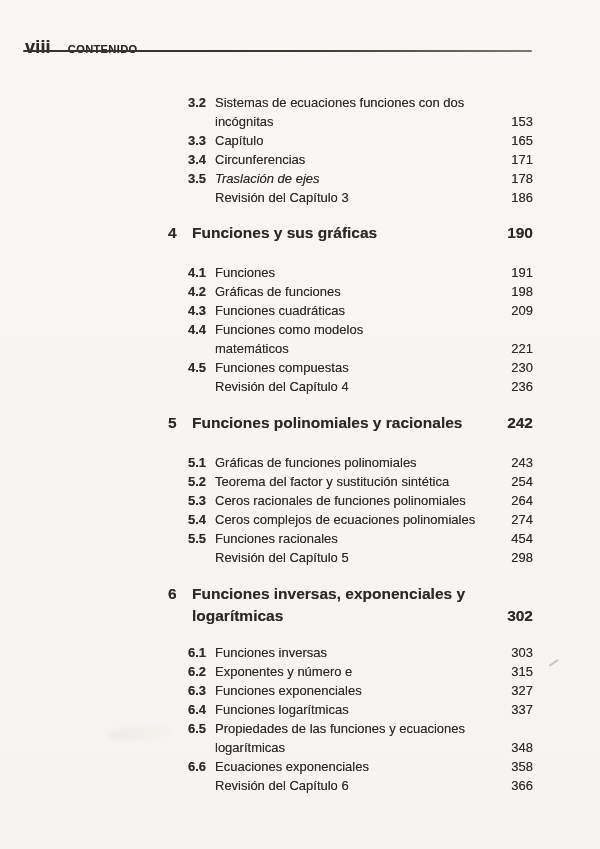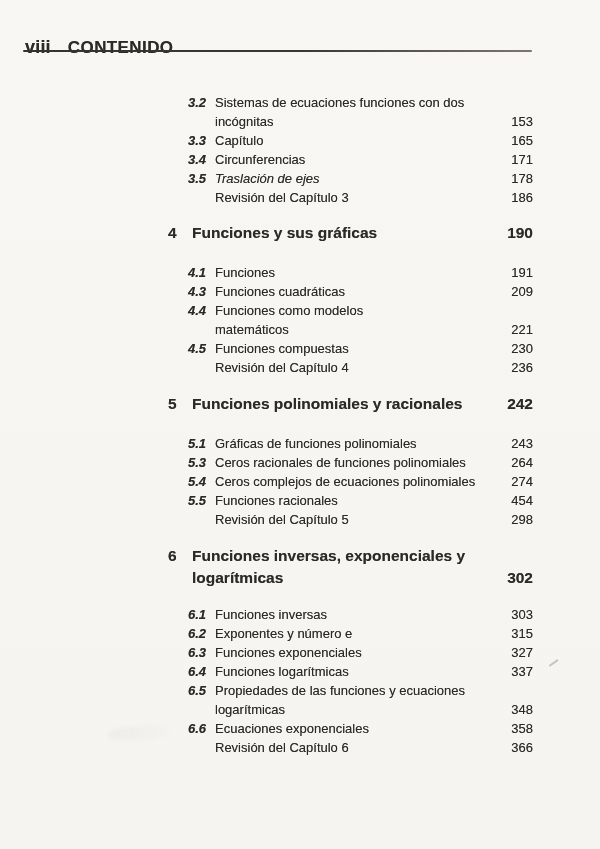--- a/index.html
+++ b/index.html
@@ -31,21 +31,21 @@
     top: 37px;
     display: flex;
     align-items: baseline;
   }
   .folio {
     font-size: 18px;
     font-weight: bold;
     letter-spacing: 0.2px;
   }
   .head-title {
-    font-size: 17px;
+    font-size: 11px;
     font-weight: bold;
     letter-spacing: 0.4px;
     margin-left: 17px;
   }
   .head-rule {
     position: absolute;
     left: 23px;
     top: 50px;
     width: 509px;
     height: 2px;
@@ -97,21 +97,20 @@
   .toc-row {
     display: flex;
     align-items: stretch;
     padding-left: 20px;
   }
   .sec-num {
     width: 27px;
     flex: 0 0 27px;
     font-weight: bold;
     align-self: flex-start;
-    font-style: italic;
   }
   .sec-title {
     flex: 1 1 auto;
     white-space: pre-line;
     padding-right: 6px;
   }
   .sec-title.italic { font-style: italic; }
   .sec-page {
     flex: 0 0 34px;
     width: 34px;
@@ -194,20 +193,25 @@
         <span class="ch-title">Funciones y sus gráficas</span>
         <span class="ch-page">190</span>
       </div>
       <div class="chapter-items">
         <div class="toc-row">
           <span class="sec-num">4.1</span>
           <span class="sec-title">Funciones</span>
           <span class="sec-page">191</span>
         </div>
         <div class="toc-row">
+          <span class="sec-num">4.2</span>
+          <span class="sec-title">Gráficas de funciones</span>
+          <span class="sec-page">198</span>
+        </div>
+        <div class="toc-row">
           <span class="sec-num">4.3</span>
           <span class="sec-title">Funciones cuadráticas</span>
           <span class="sec-page">209</span>
         </div>
         <div class="toc-row">
           <span class="sec-num">4.4</span>
           <span class="sec-title">Funciones como modelos
 matemáticos</span>
           <span class="sec-page">221</span>
         </div>
@@ -228,20 +232,25 @@
       <div class="chapter-heading">
         <span class="ch-num">5</span>
         <span class="ch-title">Funciones polinomiales y racionales</span>
         <span class="ch-page">242</span>
       </div>
       <div class="chapter-items">
         <div class="toc-row">
           <span class="sec-num">5.1</span>
           <span class="sec-title">Gráficas de funciones polinomiales</span>
           <span class="sec-page">243</span>
+        </div>
+        <div class="toc-row">
+          <span class="sec-num">5.2</span>
+          <span class="sec-title">Teorema del factor y sustitución sintética</span>
+          <span class="sec-page">254</span>
         </div>
         <div class="toc-row">
           <span class="sec-num">5.3</span>
           <span class="sec-title">Ceros racionales de funciones polinomiales</span>
           <span class="sec-page">264</span>
         </div>
         <div class="toc-row">
           <span class="sec-num">5.4</span>
           <span class="sec-title">Ceros complejos de ecuaciones polinomiales</span>
           <span class="sec-page">274</span>

